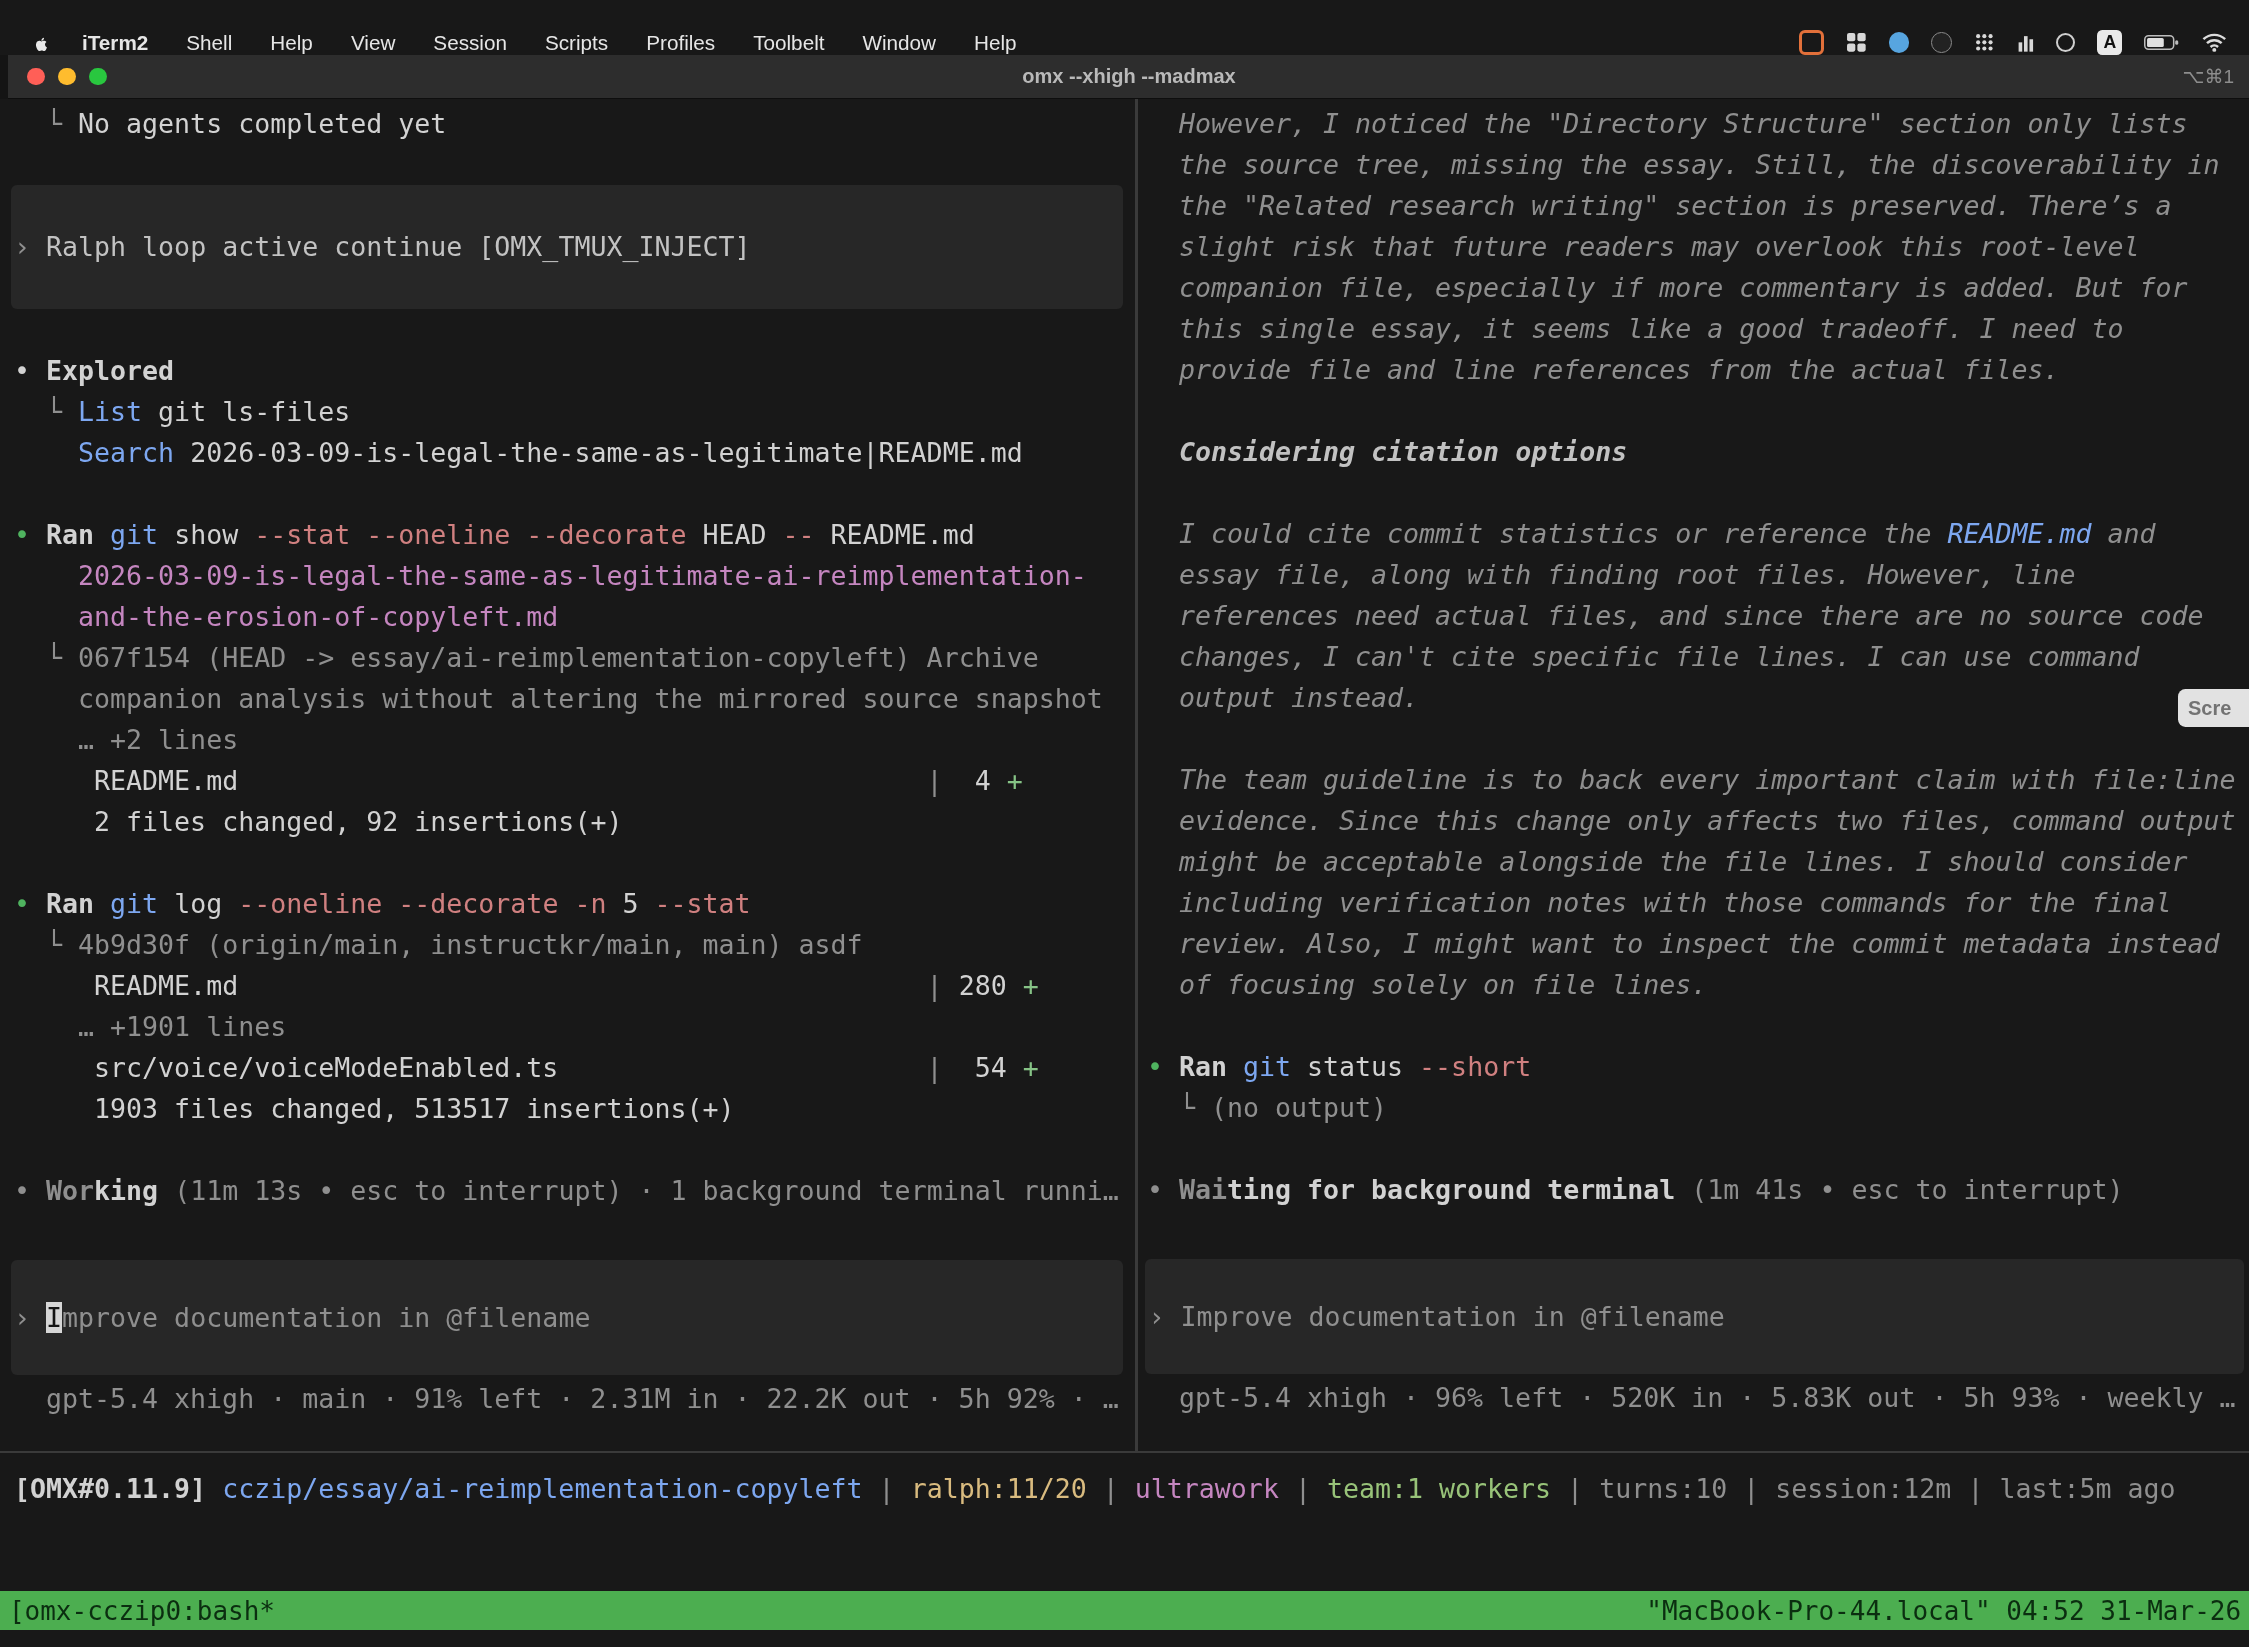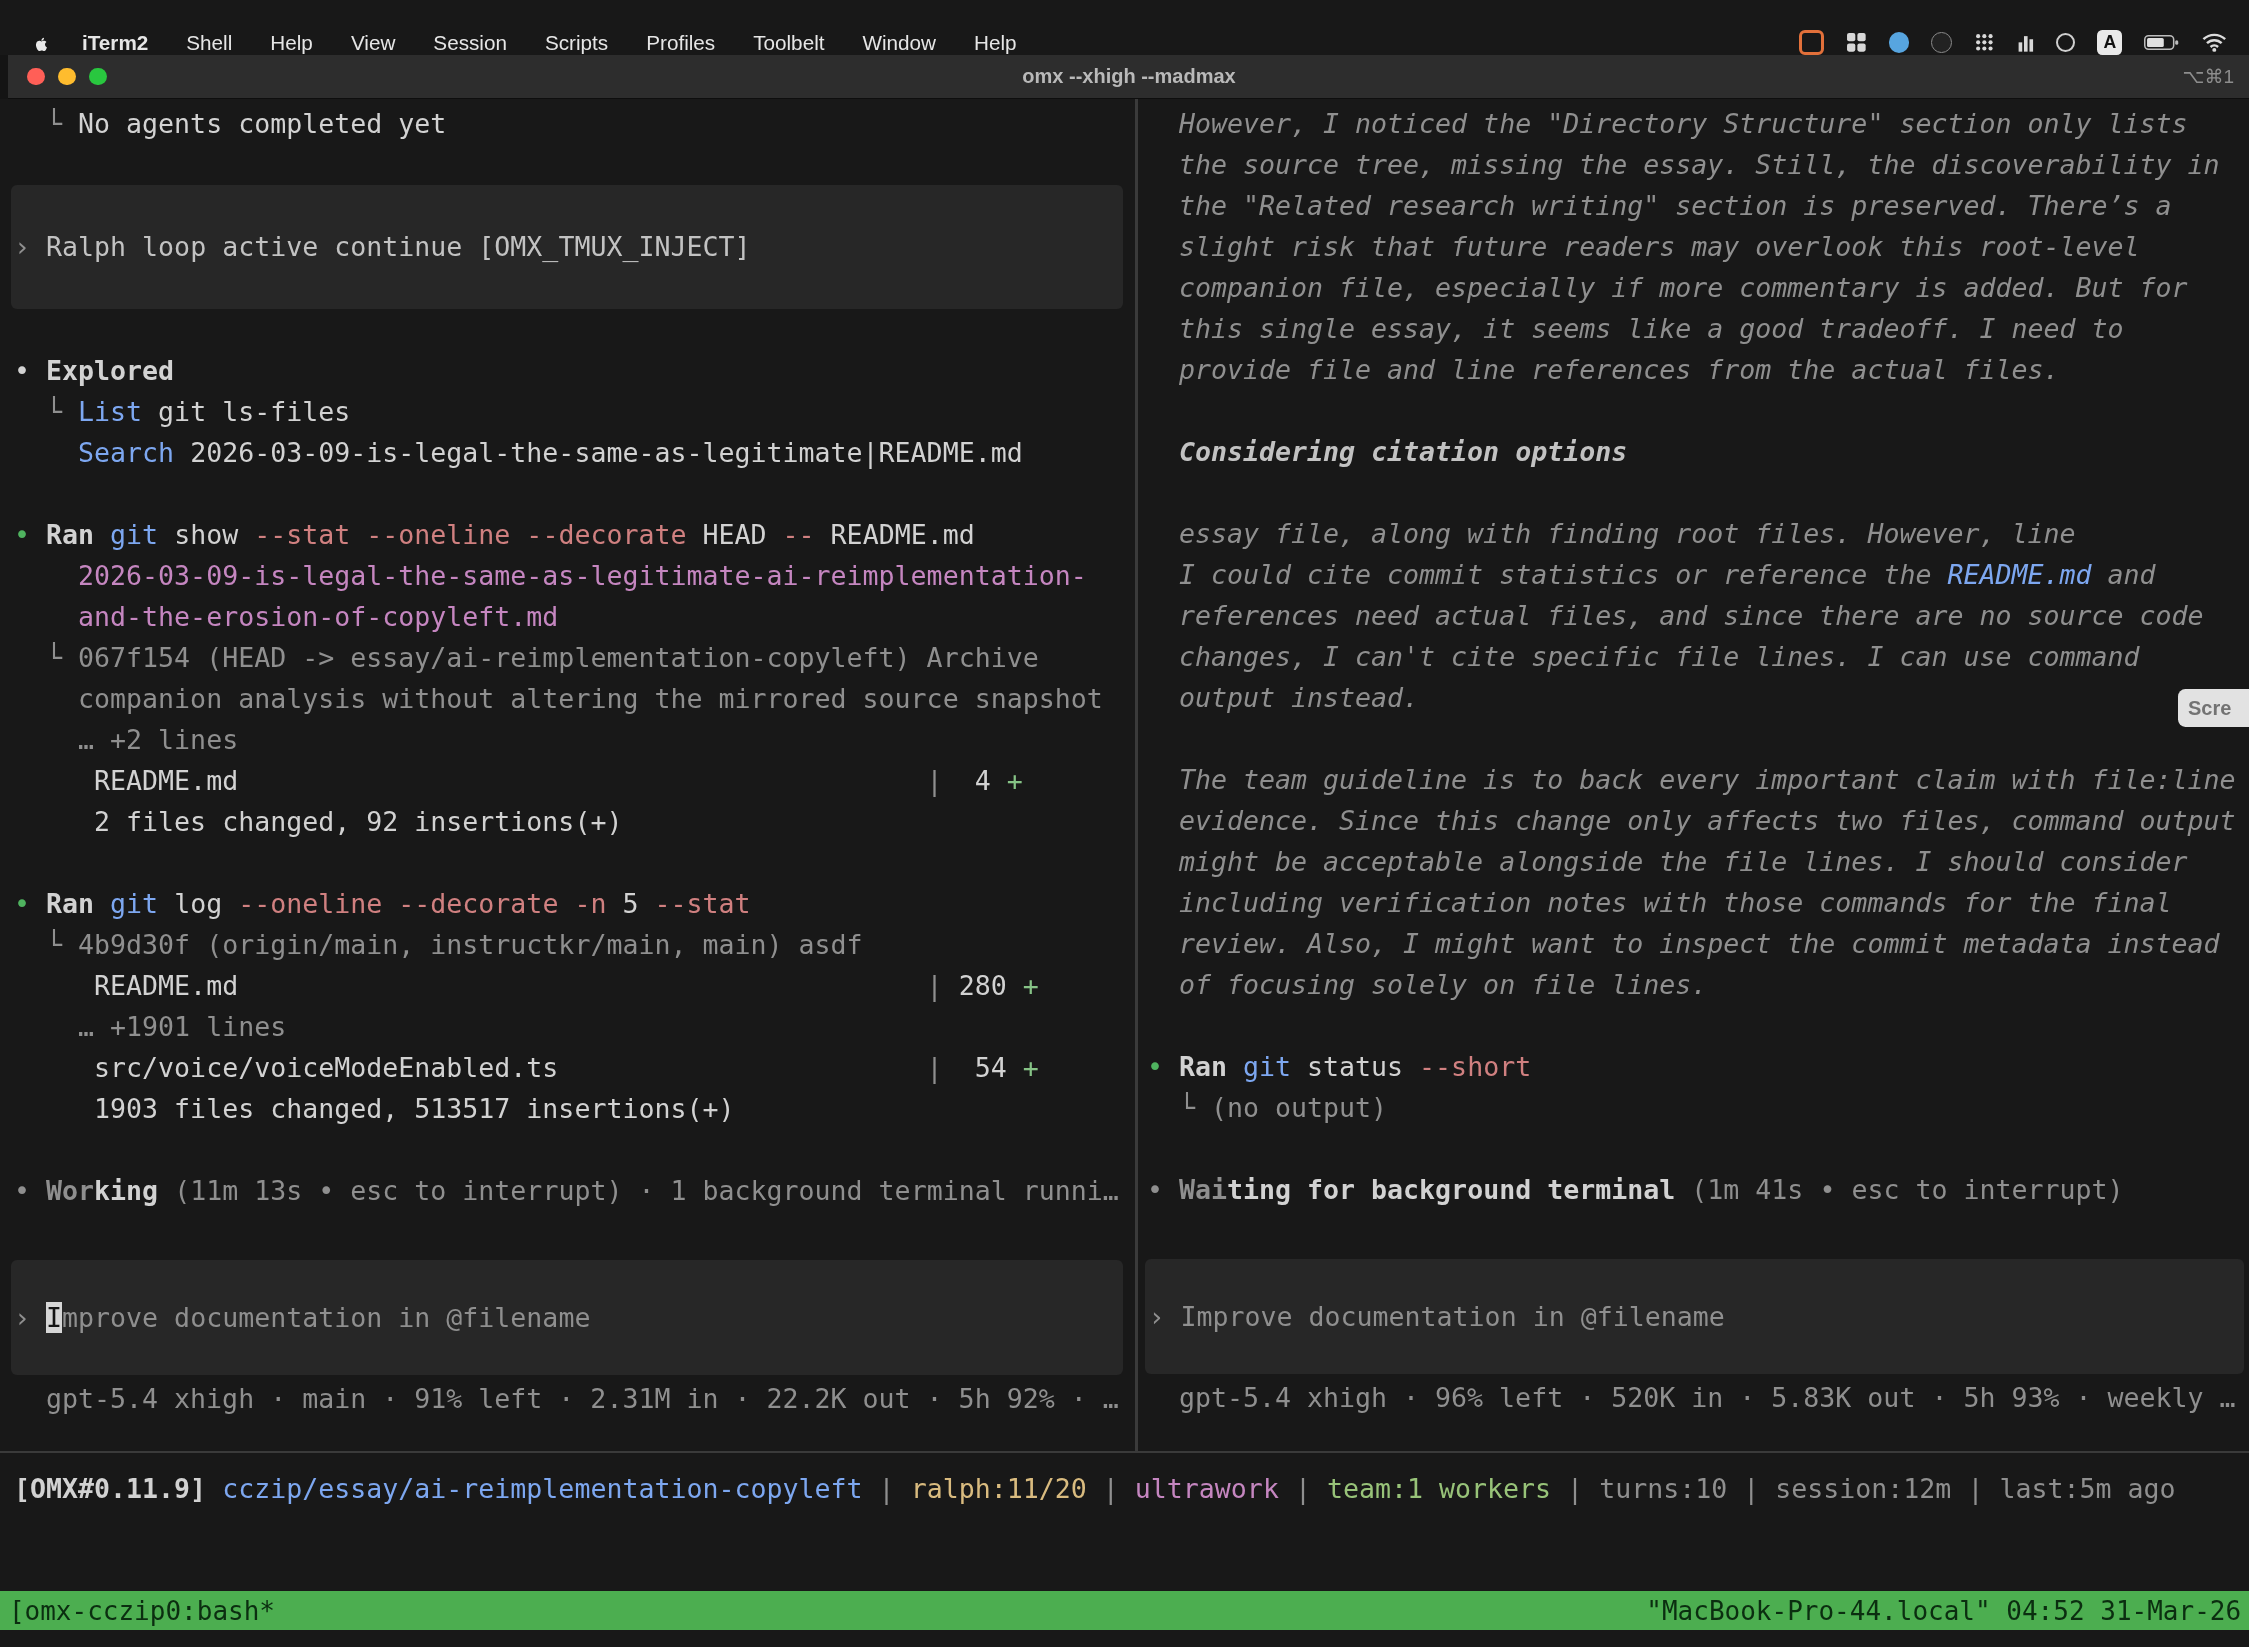--- a/index.html
+++ b/index.html
@@ -203,22 +203,22 @@
         <div class="line"><span class="seg g it">  However, I noticed the "Directory Structure" section only lists</span></div>
         <div class="line"><span class="seg g it">  the source tree, missing the essay. Still, the discoverability in</span></div>
         <div class="line"><span class="seg g it">  the "Related research writing" section is preserved. There’s a</span></div>
         <div class="line"><span class="seg g it">  slight risk that future readers may overlook this root-level</span></div>
         <div class="line"><span class="seg g it">  companion file, especially if more commentary is added. But for</span></div>
         <div class="line"><span class="seg g it">  this single essay, it seems like a good tradeoff. I need to</span></div>
         <div class="line"><span class="seg g it">  provide file and line references from the actual files.</span></div>
         <div class="line"></div>
         <div class="line"><span class="seg wg it b">  Considering citation options</span></div>
         <div class="line"></div>
+        <div class="line"><span class="seg g it">  I could cite commit statistics or reference the </span><span class="seg blu it">README.md</span><span class="seg g it"> and</span></div>
         <div class="line"><span class="seg g it">  essay file, along with finding root files. However, line</span></div>
-        <div class="line"><span class="seg g it">  I could cite commit statistics or reference the </span><span class="seg blu it">README.md</span><span class="seg g it"> and</span></div>
         <div class="line"><span class="seg g it">  references need actual files, and since there are no source code</span></div>
         <div class="line"><span class="seg g it">  changes, I can't cite specific file lines. I can use command</span></div>
         <div class="line"><span class="seg g it">  output instead.</span></div>
         <div class="line"></div>
         <div class="line"><span class="seg g it">  The team guideline is to back every important claim with file:line</span></div>
         <div class="line"><span class="seg g it">  evidence. Since this change only affects two files, command output</span></div>
         <div class="line"><span class="seg g it">  might be acceptable alongside the file lines. I should consider</span></div>
         <div class="line"><span class="seg g it">  including verification notes with those commands for the final</span></div>
         <div class="line"><span class="seg g it">  review. Also, I might want to inspect the commit metadata instead</span></div>
         <div class="line"><span class="seg g it">  of focusing solely on file lines.</span></div>

